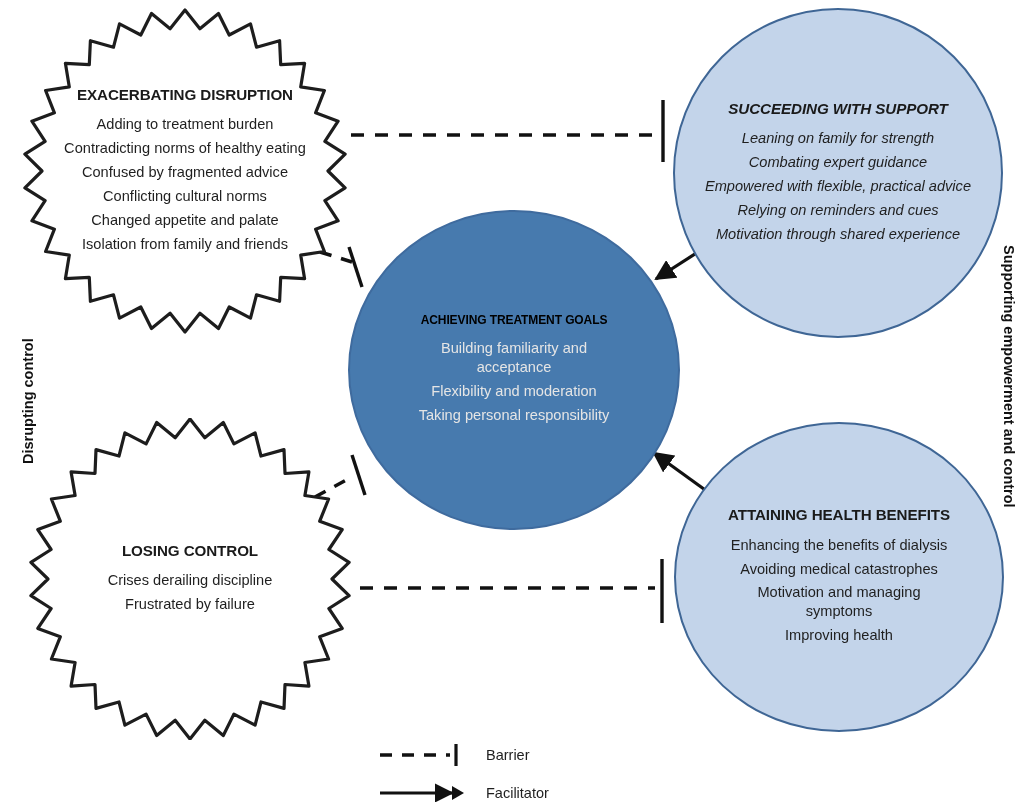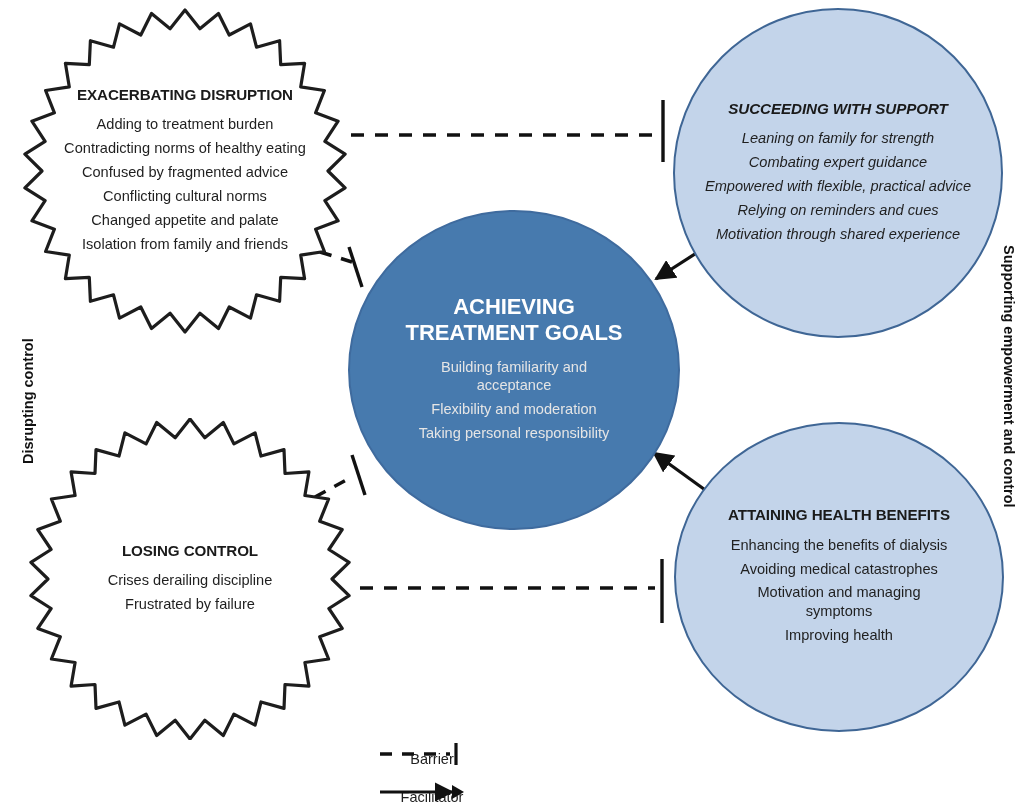--- a/index.html
+++ b/index.html
@@ -64,21 +64,21 @@
     border-radius: 50%;
   }
   #node-succeeding, #node-attaining {
     background: #c3d4ea;
     border: 2.2px solid #3f6695;
   }
   #node-center {
     background: #477aae;
     border: 2.2px solid #3f6b9e;
   }
-  #node-center .node-title { color: #ffffff; font-size: 22px; }
+  #node-center .node-title { color: #000000; font-size: 12px; }
   #node-center .node-item { color: #e5e5e5; }
 
   
   .zig-wrap { position: absolute; }
   .zig-wrap > svg {
     position: absolute;
     left: 0; top: 0;
     width: 100%; height: 100%;
   }
   .zig-wrap .node {
@@ -111,21 +111,20 @@
     left: 378px;
     top: 735px;
     width: 260px;
     height: 66px;
   }
   .legend-row {
     position: absolute;
     display: flex;
     align-items: center;
     height: 24px;
-    flex-direction: column;
   }
   .legend-label {
     font-size: 14.5px;
     color: #1f1f1f;
     margin-left: 16px;
   }
   .legend-glyph { position: relative; width: 92px; height: 22px; }
   .legend-glyph svg { position: absolute; left: 0; top: 0; }
 </style>
 </head>

